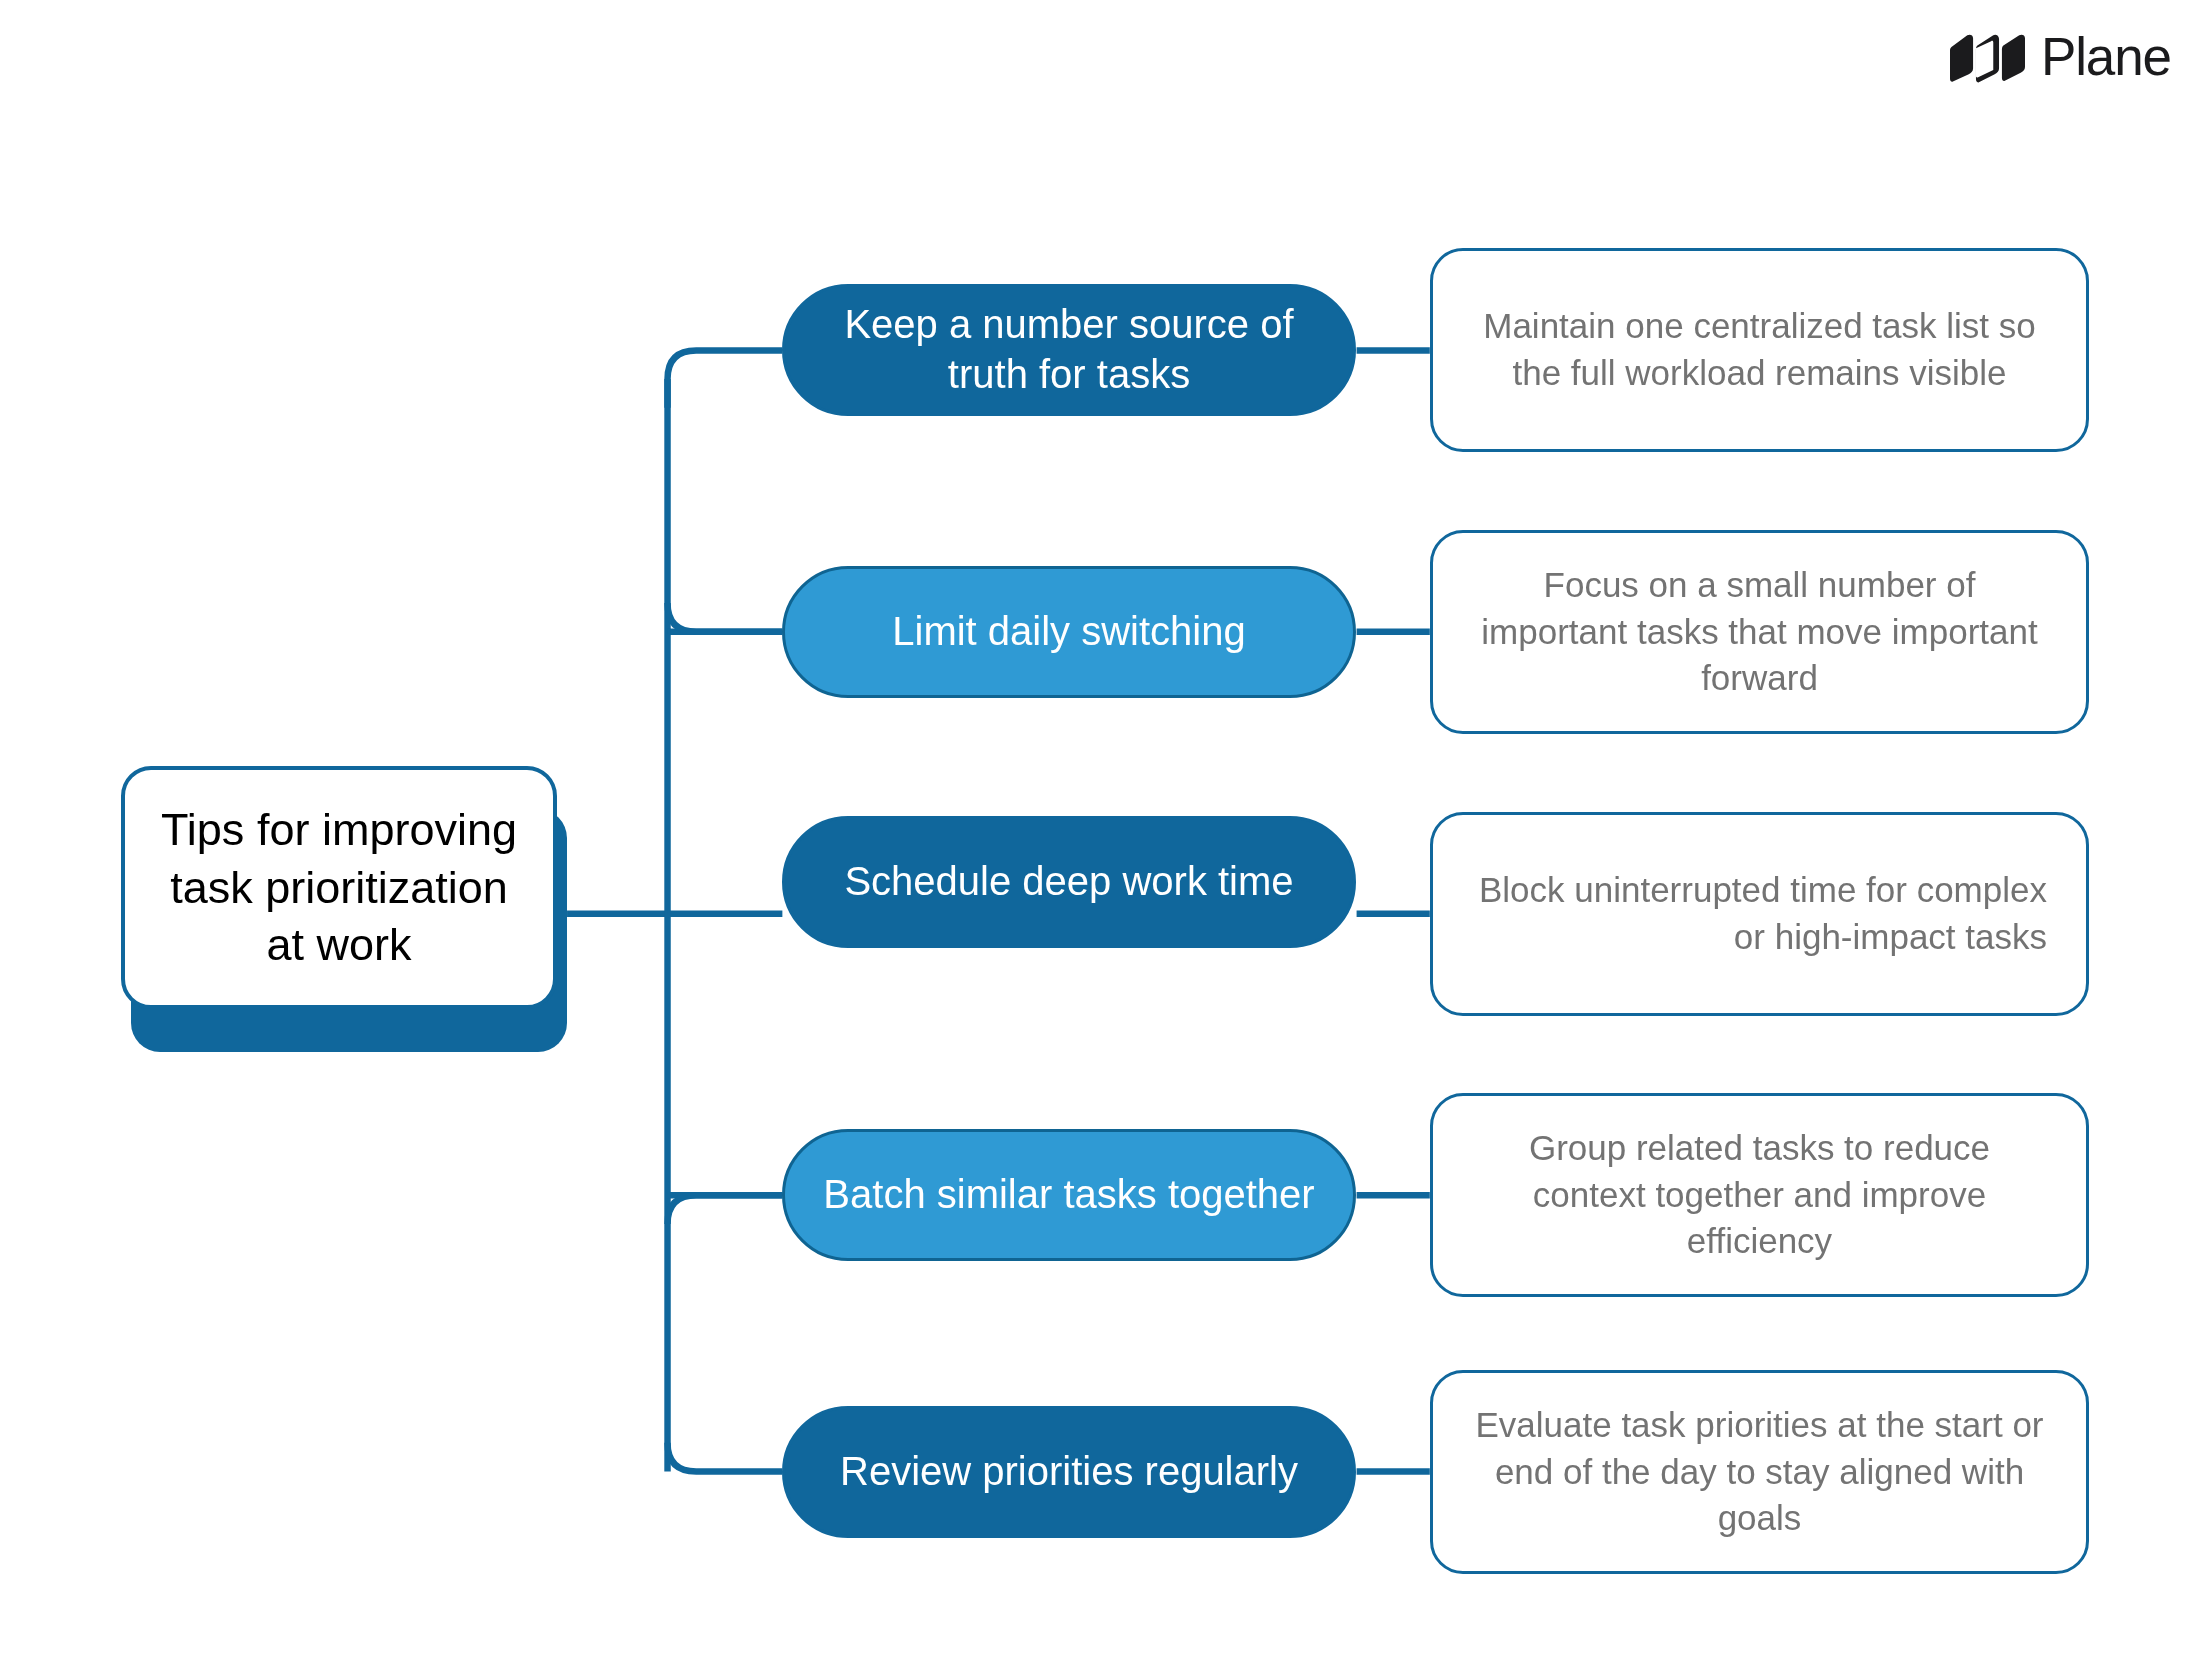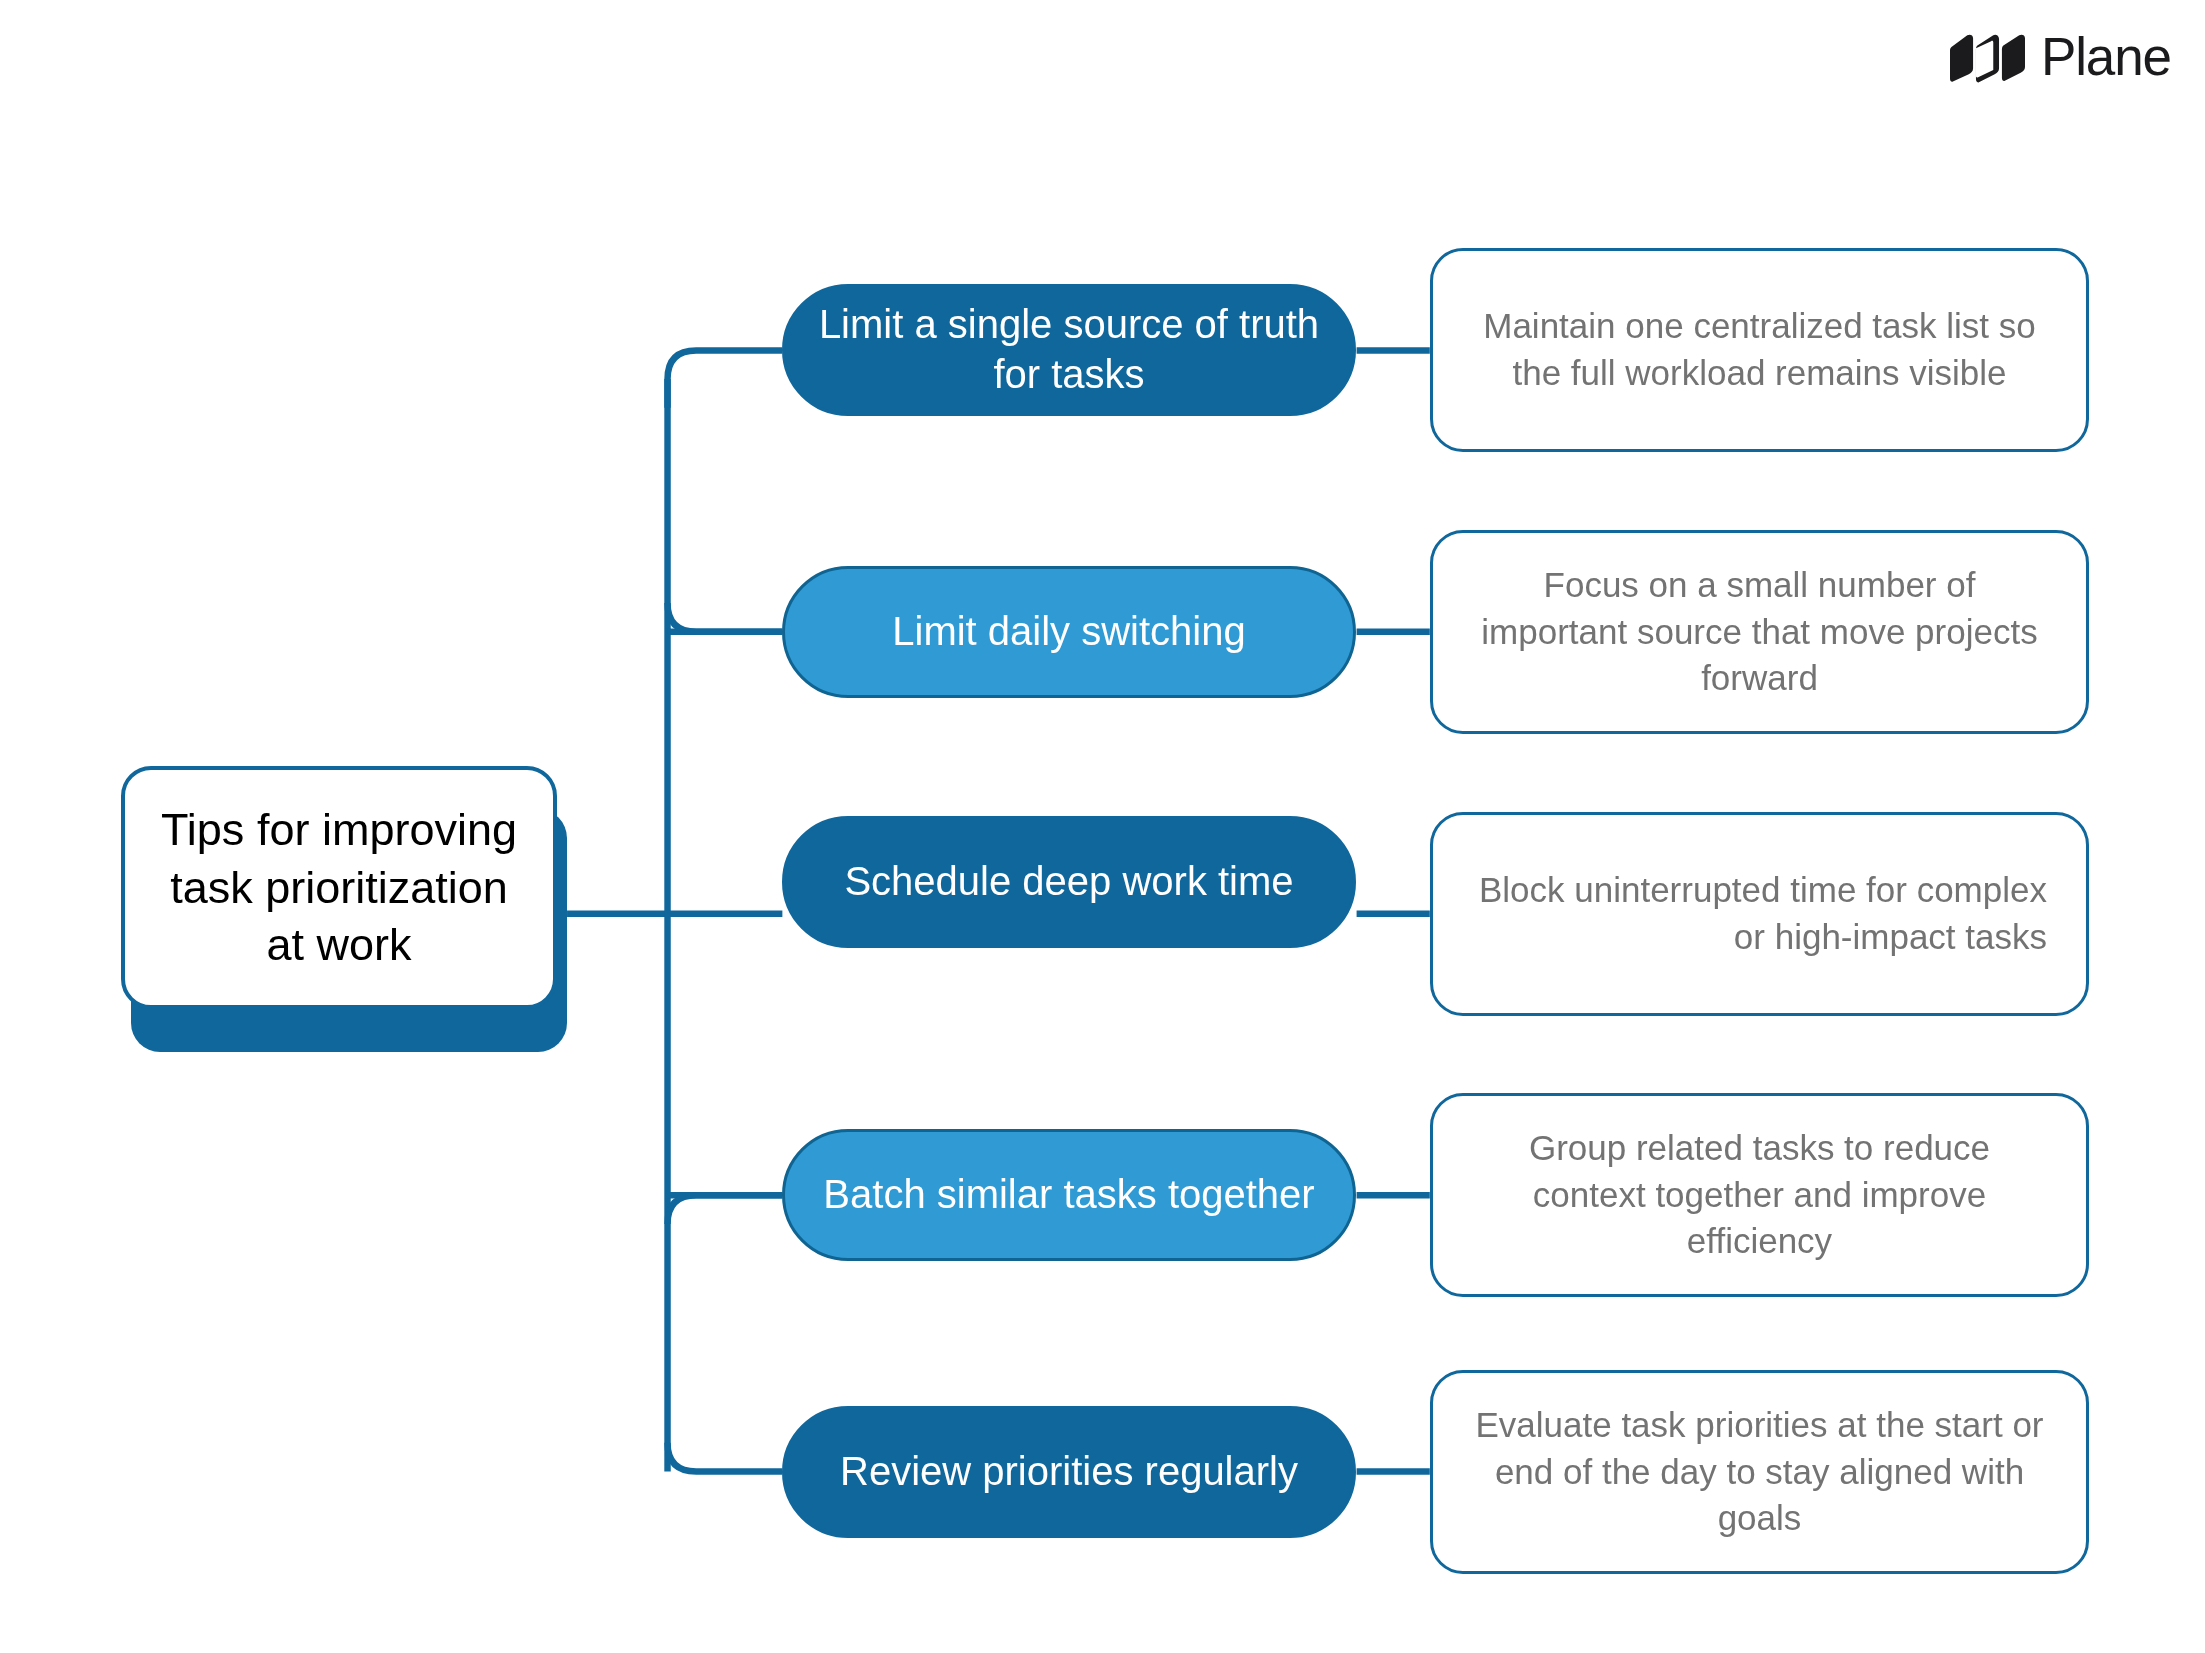--- a/index.html
+++ b/index.html
@@ -194,33 +194,33 @@
 
   <div id="root-node">
     <div class="shadow-bar"></div>
     <div class="panel">
       <span class="panel-label">Tips for improving task prioritization at work</span>
     </div>
   </div>
 
   <div class="branch-row" style="top:0">
     <div class="pill dark h2" style="top:284px">
-      <span>Limit a single source of truth for tasks</span>
+      <span>Keep a number source of truth for tasks</span>
     </div>
     <div class="card h3" style="top:248px">
       <span>Maintain one centralized task list so the full workload remains visible</span>
     </div>
   </div>
 
   <div class="branch-row" style="top:0">
     <div class="pill light h2" style="top:566px">
       <span>Limit daily switching</span>
     </div>
     <div class="card h3" style="top:530px">
-      <span>Focus on a small number of important source that move projects forward</span>
+      <span>Focus on a small number of important tasks that move important forward</span>
     </div>
   </div>
 
   <div class="branch-row" style="top:0">
     <div class="pill dark h2" style="top:816px">
       <span>Schedule deep work time</span>
     </div>
     <div class="card h2" style="top:812px">
       <span>Block uninterrupted time for complex or high-impact tasks</span>
     </div>

